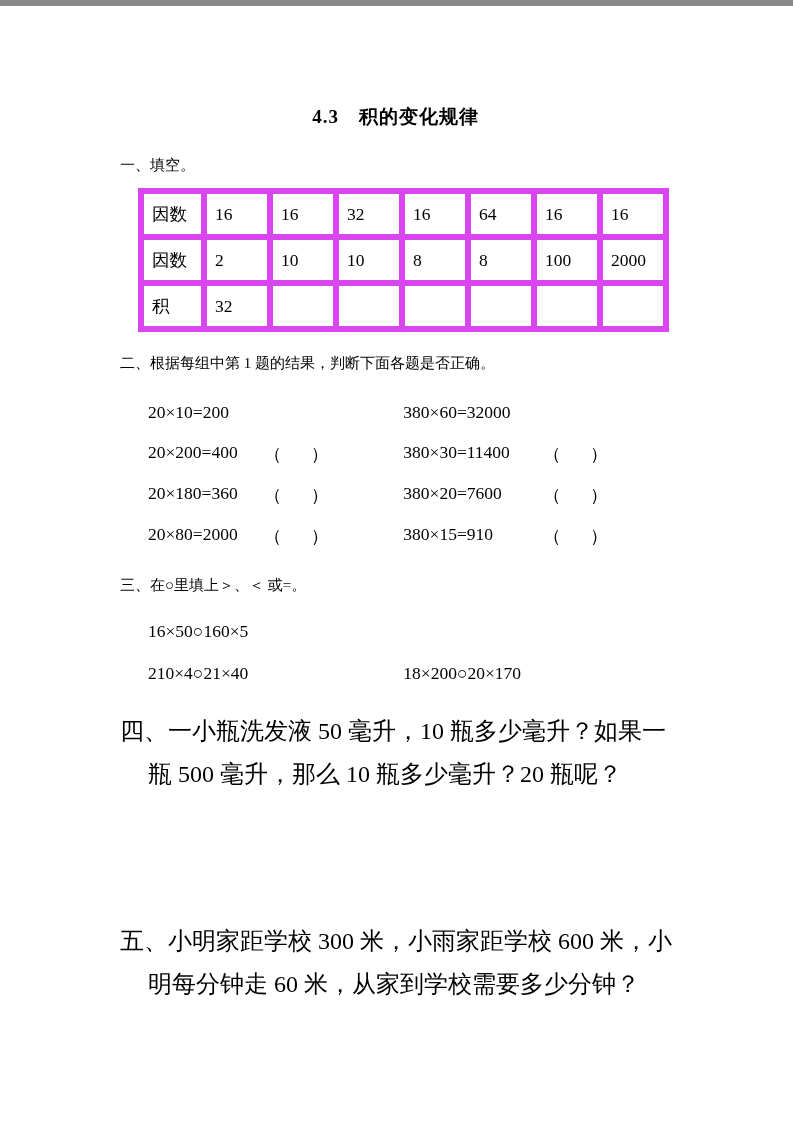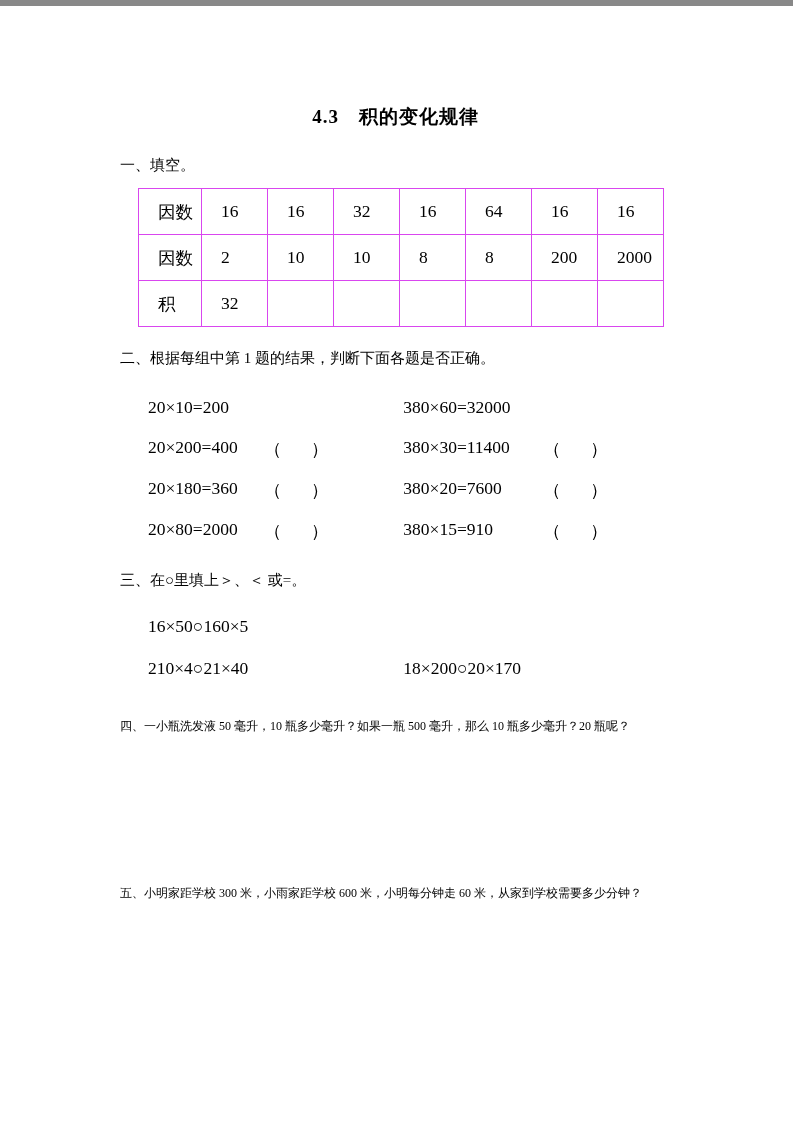--- a/index.html
+++ b/index.html
@@ -26,45 +26,45 @@
     margin: 0;
     line-height: 30px;
   }
   
   table.fill-table {
     border-collapse: collapse;
     margin: 8px 0 0 18px;
     table-layout: fixed;
   }
   table.fill-table td {
-    border: 1px solid #d946ef;
+    border: 6px solid #d946ef;
     height: 46px;
     font-size: 17.5px;
-    padding: 0 0 0 19px;
+    padding: 0 0 0 8px;
     vertical-align: middle;
   }
   td.col-label { width: 63px; }
   td.col-data  { width: 66px; }
   
   .eq-block { margin: 14px 0 0 28px; }
   .eq-row { display: flex; height: 41px; align-items: center; font-size: 17.5px; }
   .eq-cell { display: flex; }
   .eq-cell.left  { width: 267px; }
   .eq-cell.right { width: 280px; }
   .eq-cell.left  .eq-text { display: inline-block; width: 116px; }
   .eq-cell.right .eq-text { display: inline-block; width: 140px; }
   .eq-paren { display: inline-block; letter-spacing: 6px; }
   
   .cmp-block { margin: 10px 0 0 28px; }
   .cmp-row { display: flex; height: 42px; align-items: center; font-size: 17.5px; }
   .cmp-cell.left  { width: 267px; }
   .cmp-cell.right { width: 280px; }
   
   .word-problem {
-    font-size: 12px;
+    font-size: 24px;
     line-height: 43px;
     margin: 0;
     padding-left: 28px;
     text-indent: -28px;
     width: 556px;
   }
   .sec { margin-top: 14px; }
   .sec-2 { margin-top: 16px; }
   .sec-4 { margin-top: 16px; }
   .sec-5 { margin-top: 124px; }
@@ -90,21 +90,21 @@
         <td class="col-data">16</td>
         <td class="col-data">16</td>
       </tr>
       <tr>
         <td class="col-label">因数</td>
         <td class="col-data">2</td>
         <td class="col-data">10</td>
         <td class="col-data">10</td>
         <td class="col-data">8</td>
         <td class="col-data">8</td>
-        <td class="col-data">200</td>
+        <td class="col-data">100</td>
         <td class="col-data">2000</td>
       </tr>
       <tr>
         <td class="col-label">积</td>
         <td class="col-data">32</td>
         <td class="col-data"></td>
         <td class="col-data"></td>
         <td class="col-data"></td>
         <td class="col-data"></td>
         <td class="col-data"></td>

